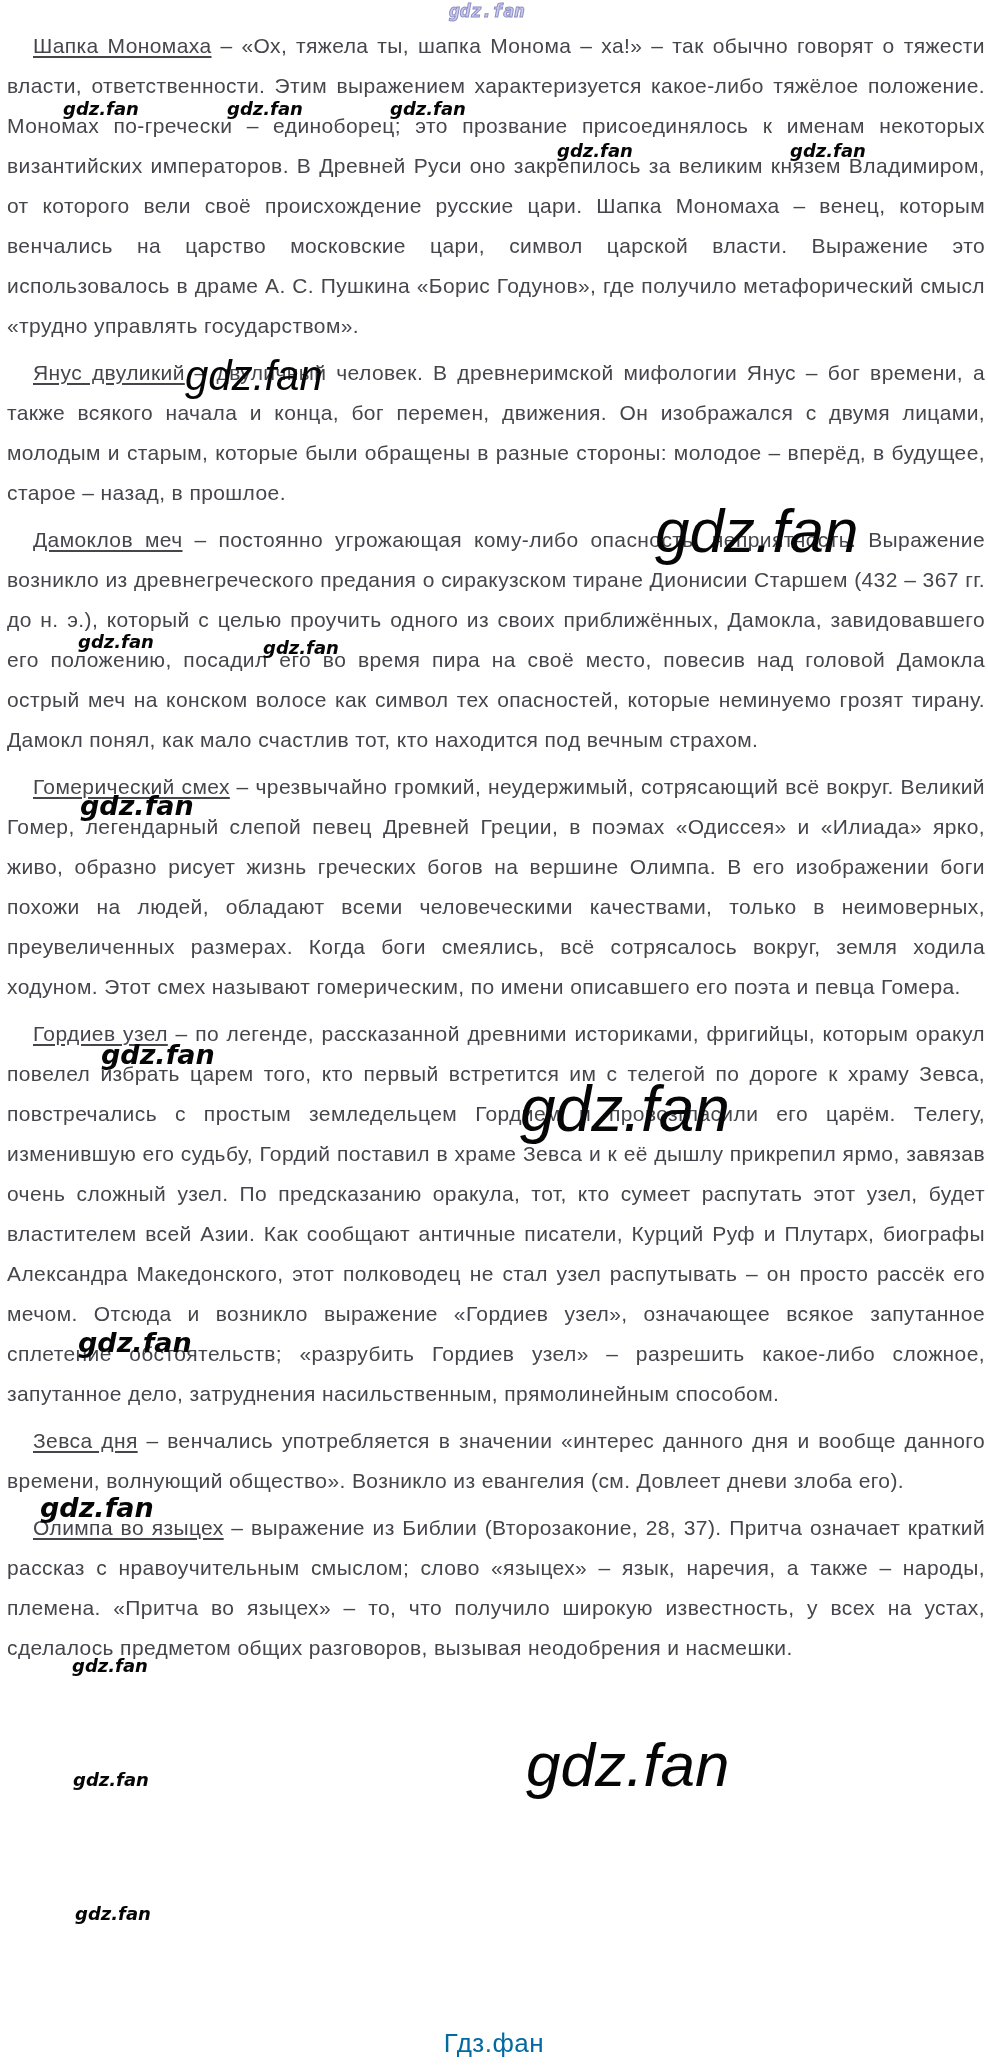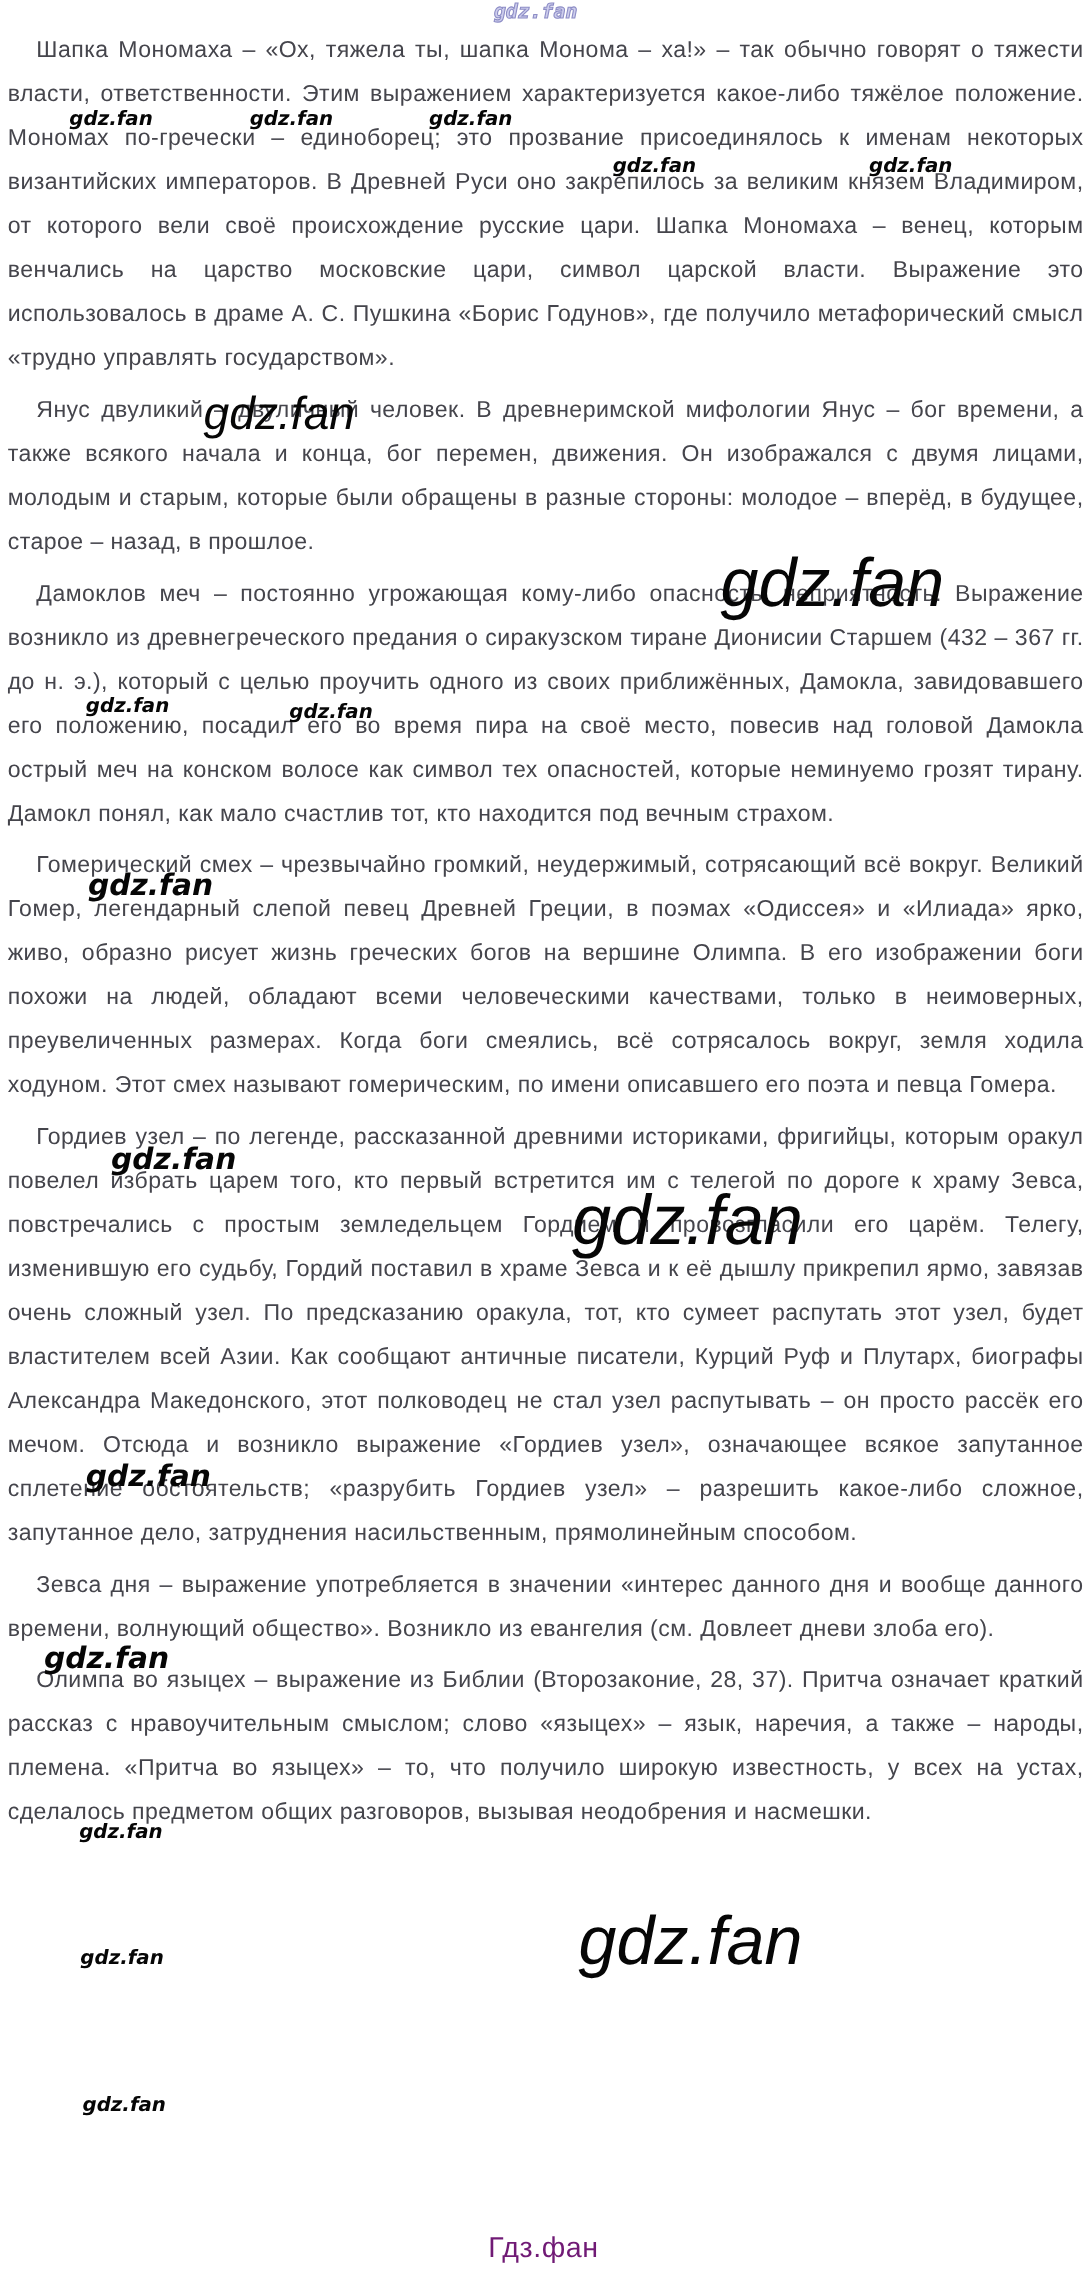--- a/index.html
+++ b/index.html
@@ -23,20 +23,21 @@
     letter-spacing:0.4px;
   }
   .content p{
     margin:0;
     text-indent:26px;
   }
   .content p + p{
     margin-top:7px;
   }
   .term{
+    text-decoration:underline;
     text-underline-offset:3px;
   }
   .wm{
     position:absolute;
     color:#060606;
     font-family:"DejaVu Sans",sans-serif;
     font-weight:bold;
     white-space:nowrap;
     line-height:1;
     letter-spacing:0;
@@ -68,21 +69,21 @@
     -webkit-text-stroke:1px #8d8dc6;
   }
   .footer{
     position:absolute;
     top:2028px;
     left:0;
     width:100%;
     text-align:center;
     font-size:26px;
     line-height:1.2;
-    color:#701a75;
+    color:#0369a1;
     letter-spacing:0.5px;
   }
 </style>
 </head>
 <body>
 
 <div class="page">
 
   <div class="wm wm-outline" style="left:449px;top:2px">gdz.fan</div>
   <div class="wm wm-sm" style="left:63px;top:100px">gdz.fan</div>
@@ -103,19 +104,19 @@
   <div class="wm wm-xl62" style="left:526px;top:1734px">gdz.fan</div>
   <div class="wm wm-sm" style="left:73px;top:1771px">gdz.fan</div>
   <div class="wm wm-sm" style="left:75px;top:1905px">gdz.fan</div>
 
   <div class="content">
     <p><span class="term">Шапка Мономаха</span><span> – «Ох, тяжела ты, шапка Монома – ха!» – так обычно говорят о тяжести власти, ответственности. Этим выражением характеризуется какое-либо тяжёлое положение. Мономах по-гречески – единоборец; это прозвание присоединялось к именам некоторых византийских императоров. В Древней Руси оно закрепилось за великим князем Владимиром, от которого вели своё происхождение русские цари. Шапка Мономаха – венец, которым венчались на царство московские цари, символ царской власти. Выражение это использовалось в драме А. С. Пушкина «Борис Годунов», где получило метафорический смысл «трудно управлять государством».</span></p>
     <p><span class="term">Янус двуликий</span><span> – двуличный человек. В древнеримской мифологии Янус – бог времени, а также всякого начала и конца, бог перемен, движения. Он изображался с двумя лицами, молодым и старым, которые были обращены в разные стороны: молодое – вперёд, в будущее, старое – назад, в прошлое.</span></p>
     <p><span class="term">Дамоклов меч</span><span> – постоянно угрожающая кому-либо опасность, неприятность. Выражение возникло из древнегреческого предания о сиракузском тиране Дионисии Старшем (432 – 367 гг. до н. э.), который с целью проучить одного из своих приближённых, Дамокла, завидовавшего его положению, посадил его во время пира на своё место, повесив над головой Дамокла острый меч на конском волосе как символ тех опасностей, которые неминуемо грозят тирану. Дамокл понял, как мало счастлив тот, кто находится под вечным страхом.</span></p>
     <p><span class="term">Гомерический смех</span><span> – чрезвычайно громкий, неудержимый, сотрясающий всё вокруг. Великий Гомер, легендарный слепой певец Древней Греции, в поэмах «Одиссея» и «Илиада» ярко, живо, образно рисует жизнь греческих богов на вершине Олимпа. В его изображении боги похожи на людей, обладают всеми человеческими качествами, только в неимоверных, преувеличенных размерах. Когда боги смеялись, всё сотрясалось вокруг, земля ходила ходуном. Этот смех называют гомерическим, по имени описавшего его поэта и певца Гомера.</span></p>
     <p><span class="term">Гордиев узел</span><span> – по легенде, рассказанной древними историками, фригийцы, которым оракул повелел избрать царем того, кто первый встретится им с телегой по дороге к храму Зевса, повстречались с простым земледельцем Гордием и провозгласили его царём. Телегу, изменившую его судьбу, Гордий поставил в храме Зевса и к её дышлу прикрепил ярмо, завязав очень сложный узел. По предсказанию оракула, тот, кто сумеет распутать этот узел, будет властителем всей Азии. Как сообщают античные писатели, Курций Руф и Плутарх, биографы Александра Македонского, этот полководец не стал узел распутывать – он просто рассёк его мечом. Отсюда и возникло выражение «Гордиев узел», означающее всякое запутанное сплетение обстоятельств; «разрубить Гордиев узел» – разрешить какое-либо сложное, запутанное дело, затруднения насильственным, прямолинейным способом.</span></p>
-    <p><span class="term">Зевса дня</span><span> – выражение употребляется в значении «интерес данного дня и вообще данного времени, волнующий общество». Возникло из евангелия (см. Довлеет дневи злоба его).</span></p>
+    <p><span class="term">Зевса дня</span><span> – венчались употребляется в значении «интерес данного дня и вообще данного времени, волнующий общество». Возникло из евангелия (см. Довлеет дневи злоба его).</span></p>
     <p><span class="term">Олимпа во языцех</span><span> – выражение из Библии (Второзаконие, 28, 37). Притча означает краткий рассказ с нравоучительным смыслом; слово «языцех» – язык, наречия, а также – народы, племена. «Притча во языцех» – то, что получило широкую известность, у всех на устах, сделалось предметом общих разговоров, вызывая неодобрения и насмешки.</span></p>
   </div>
 
   <div class="footer">Гдз.фан</div>
 
 </div>
 
 </body></html>

